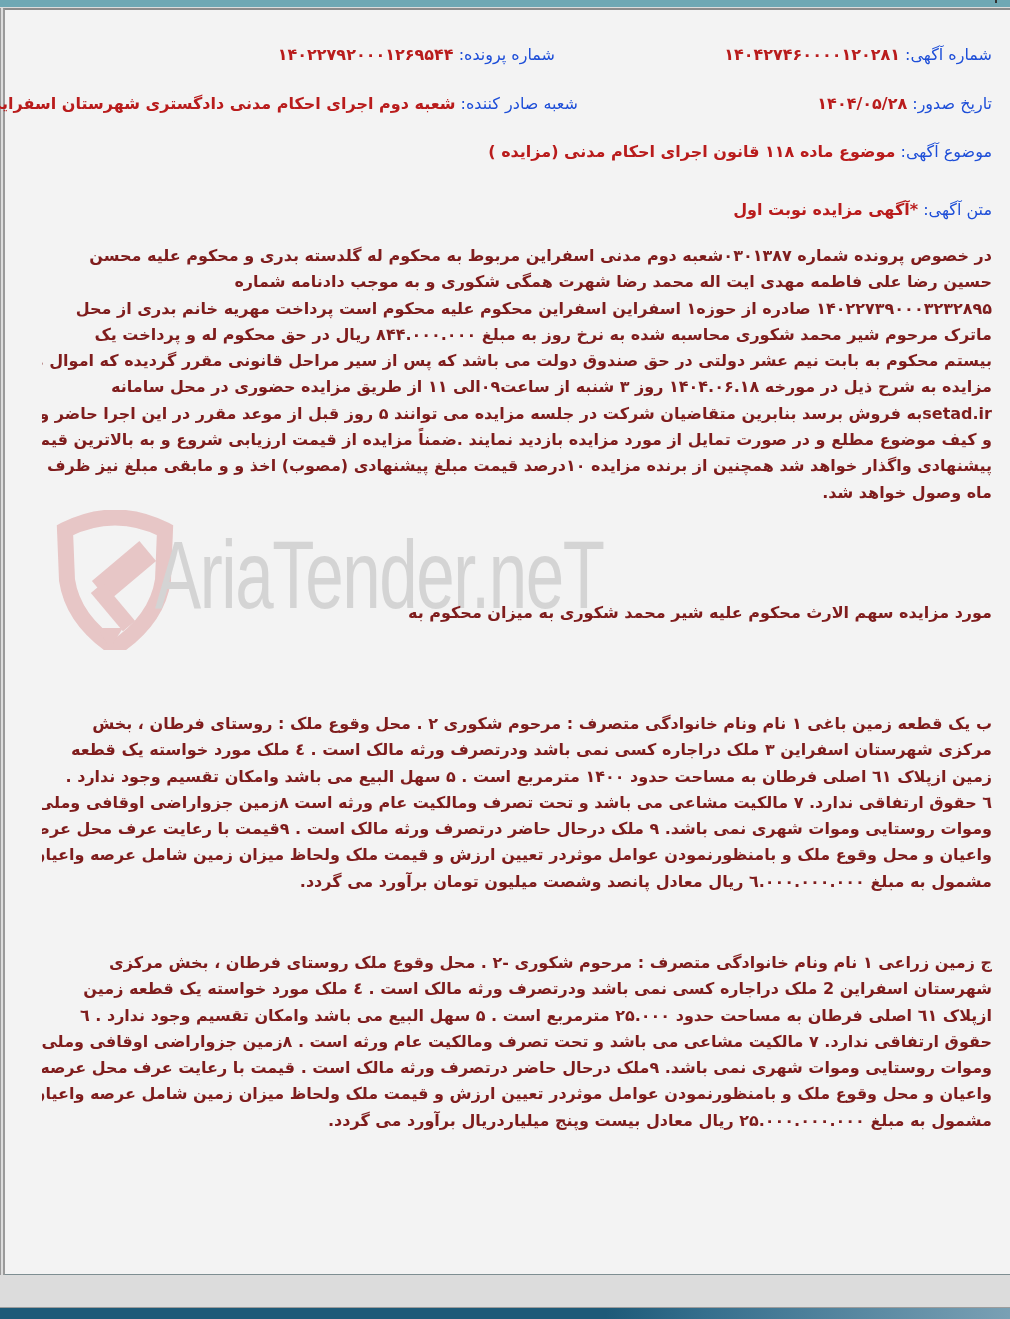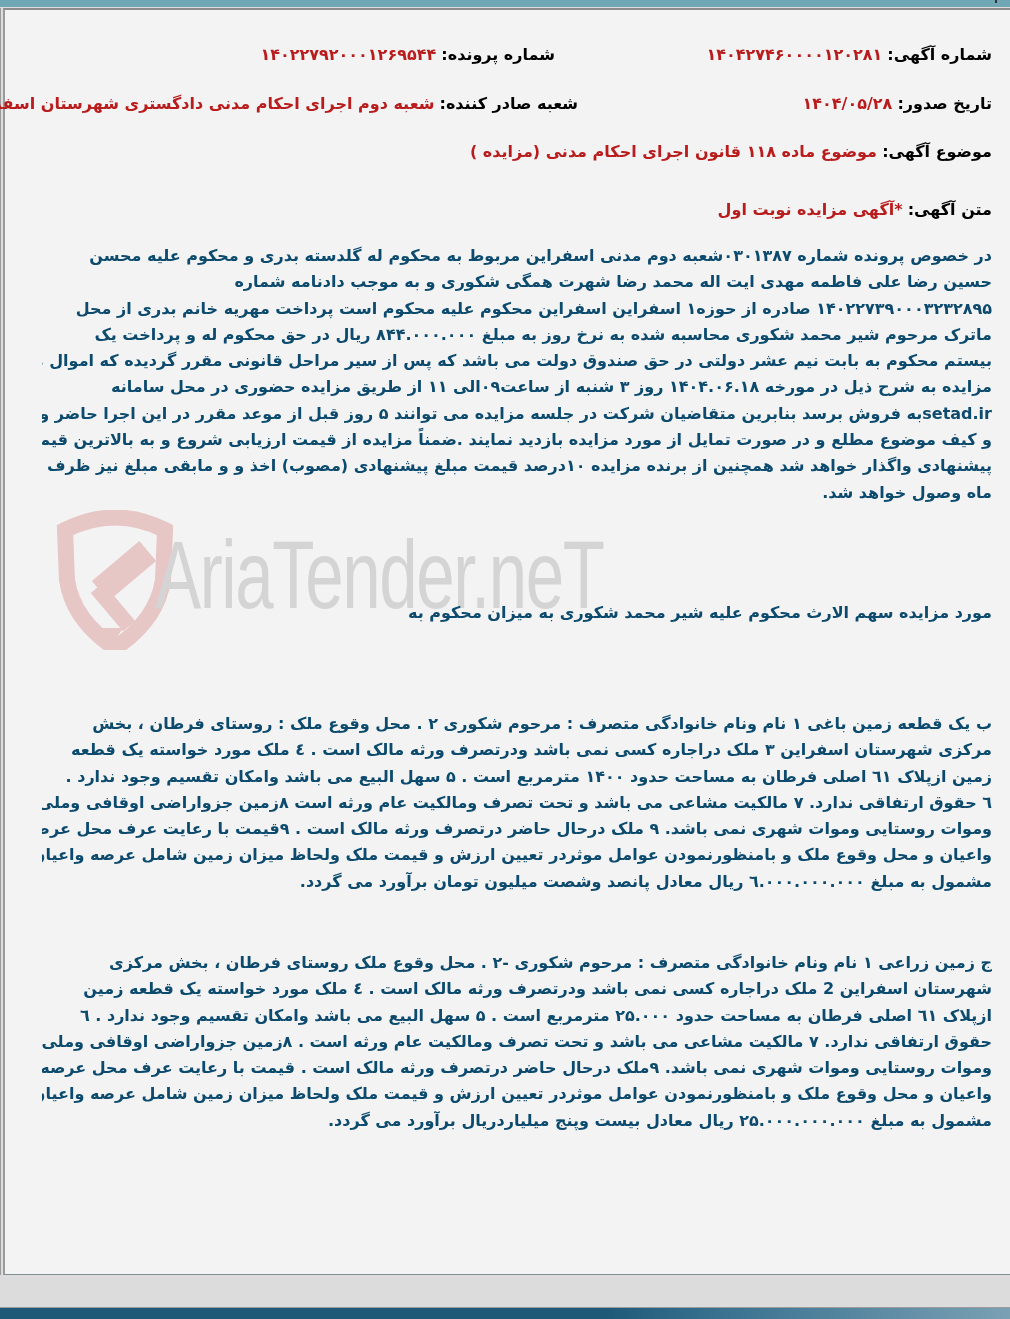--- a/index.html
+++ b/index.html
@@ -32,28 +32,28 @@
       border-bottom: 2px solid #9c9c9c;
     }
     .taskbar {
       position: absolute; left: 0; top: 1308px; width: 1010px; height: 11px;
       background: linear-gradient(to right, #1e5a78 0%, #1e5a78 60%, #366f8d 70%, #7aa0b4 100%);
     }
     .content {
       position: absolute; left: 0; top: 0; width: 1010px; height: 1319px;
       direction: rtl;
     }
-    .lbl { color: #000000; font-weight: bold; }
+    .lbl { color: #1d4ed8; font-weight: normal; }
     .val { color: #b91c1c; font-weight: bold; }
     .field {
       position: absolute; font-size: 16px; white-space: nowrap; direction: rtl;
     }
     .para {
       position: absolute; right: 18px; width: 950px;
-      font-size: 16px; line-height: 26.3px; font-weight: bold; color: #0c4a6e;
+      font-size: 16px; line-height: 26.3px; font-weight: bold; color: #7f1d1d;
       text-align: justify; text-align-last: right; direction: rtl;
       font-family: "DejaVu Sans", sans-serif;
     }
     .para .line { display: block; white-space: nowrap; overflow: hidden; }
     .watermark {
       position: absolute; left: 45px; top: 510px; width: 620px; height: 140px;
       pointer-events: none; opacity: 0.9;
     }
     .wm-text {
       position: absolute; left: 155px; top: 520px;

